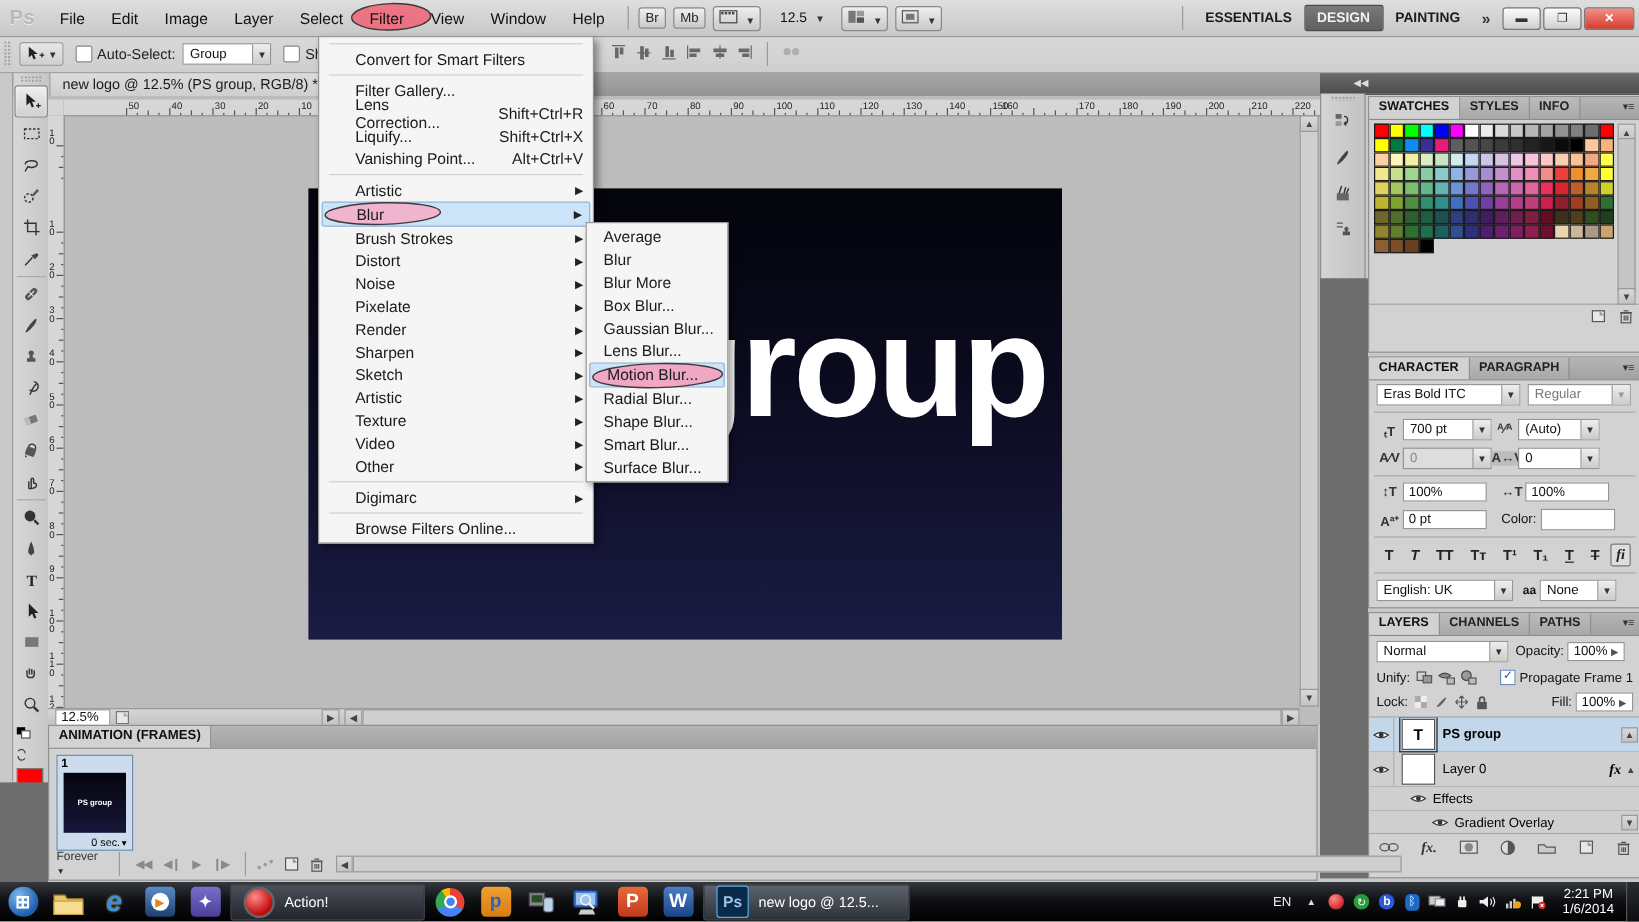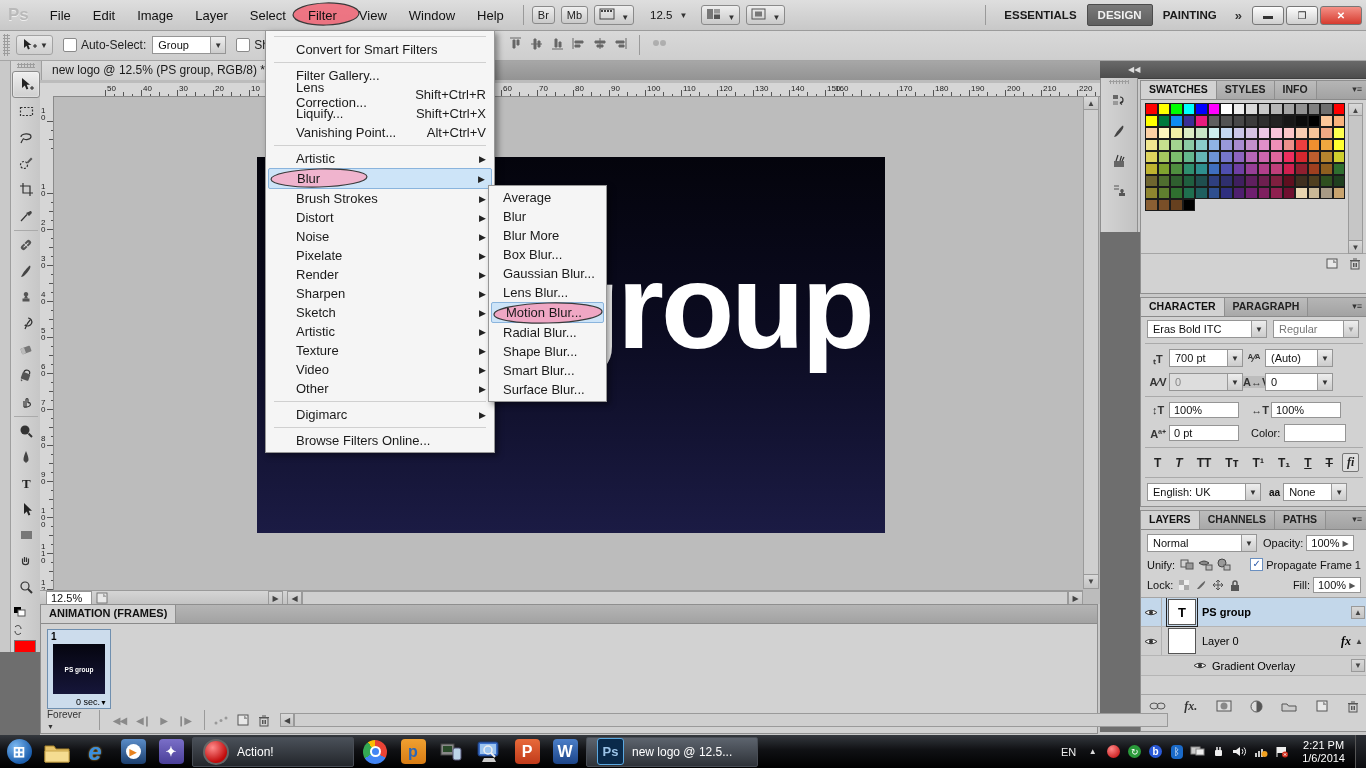--- a/index.html
+++ b/index.html
@@ -824,20 +824,27 @@
           <svg width="14" height="9">
             <path d="M1 4.5 Q7 0 13 4.5 Q7 9 1 4.5Z" fill="#fff" stroke="#333"></path>
             <circle cx="7" cy="4.5" r="2" fill="#333"></circle>
           </svg>
         </span>
       <span class="thumb"></span>
       <span style="font-size:11px">Layer 0</span>
       <span style="margin-left:auto;font-style:italic;font-family:'Liberation Serif',serif;font-weight:bold;font-size:12px">fx</span>
       <span style="font-size:8px;color:#444;margin:0 4px">▲</span>
     </div>
+    <div class="lrow" style="height:19px;padding-left:34px">
+      <svg width="14" height="9" style="margin-right:5px">
+          <path d="M1 4.5 Q7 0 13 4.5 Q7 9 1 4.5Z" fill="#fff" stroke="#333"></path>
+          <circle cx="7" cy="4.5" r="2" fill="#333"></circle>
+        </svg>
+      <span style="font-size:11px">Effects</span>
+    </div>
     <div class="lrow" style="height:19px;padding-left:52px">
       <svg width="14" height="9" style="margin-right:5px">
           <path d="M1 4.5 Q7 0 13 4.5 Q7 9 1 4.5Z" fill="#fff" stroke="#333"></path>
           <circle cx="7" cy="4.5" r="2" fill="#333"></circle>
         </svg>
       <span style="font-size:11px">Gradient Overlay</span>
       <span class="sbar" style="width:12px;height:11px;margin-left:auto;margin-right:2px">▼</span>
     </div>
   </div>
   <div style="display:flex;align-items:center;border-top:1px solid #a5a5a5;height:22px;padding:0 8px;justify-content:space-between">

